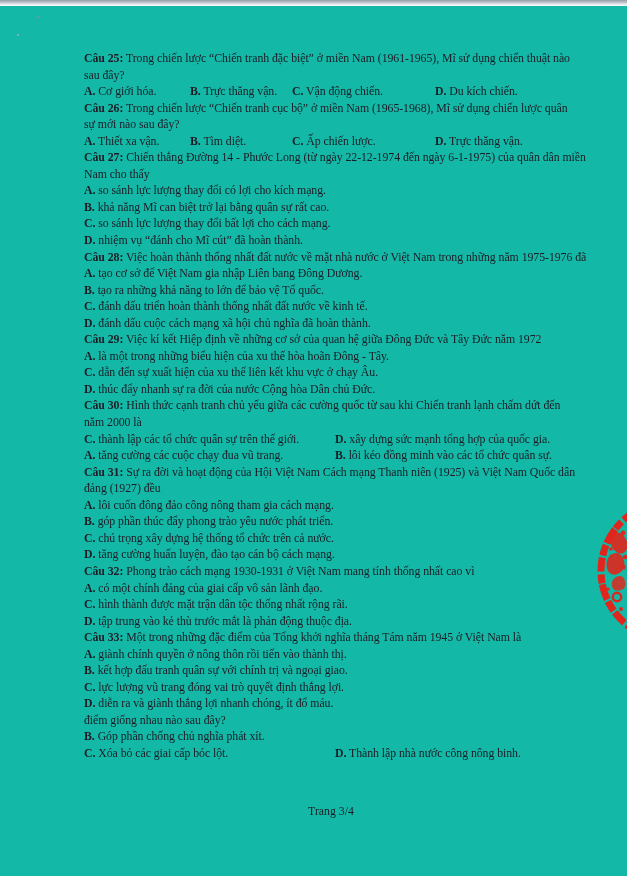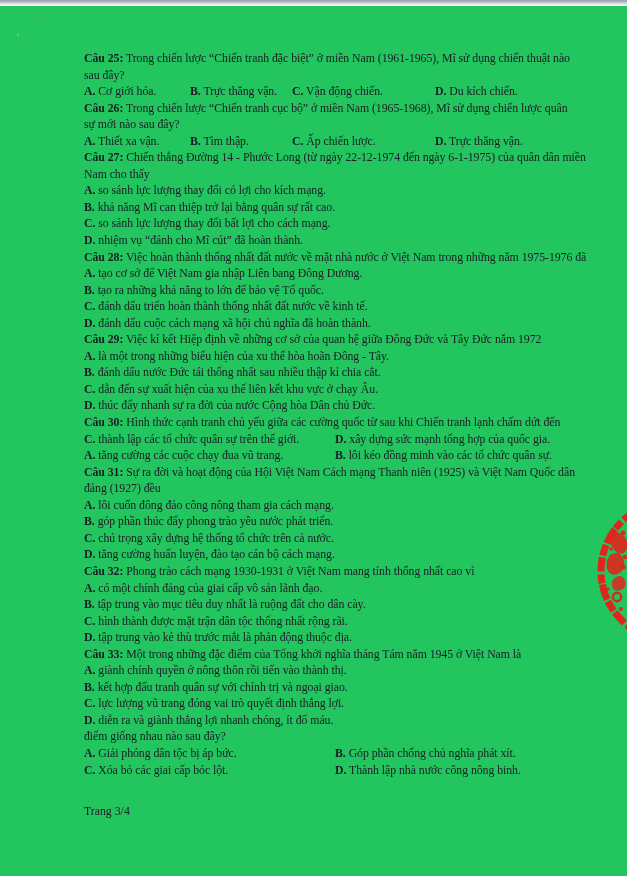--- a/index.html
+++ b/index.html
@@ -1,39 +1,39 @@
 <!DOCTYPE html>
 <html lang="vi"><head>
 <meta charset="utf-8">
 <style>
   html,body{margin:0;padding:0;}
   body{background:#ffffff;font-family:"Liberation Serif","DejaVu Serif",serif;}
   .page{
     position:relative;width:627px;height:876px;overflow:hidden;
-    background:#22c55e;color:#1c1c26;
+    background:#14b8a6;color:#1c1c26;
   }
   .scan-top{
     position:absolute;top:0;left:0;width:627px;height:6px;
     background:linear-gradient(to bottom,#959ca6 0%,#b9bfc7 35%,#e6e9ed 70%,#fdfdfe 100%);
   }
   .speck{position:absolute;border-radius:50%;background:#8a8f96;}
   .speck1{left:37px;top:16px;width:2px;height:2px;}
   .speck2{left:17px;top:34px;width:2px;height:2px;background:#a7abb1;}
   .content{
     position:absolute;left:84px;top:50px;width:494px;
     font-size:11.8px;line-height:16.55px;letter-spacing:-0.05px;
   }
   .line{white-space:nowrap;}
   b{font-weight:bold;}
   .opt-row{display:grid;font-family:Liberation Serif, serif;}
   .opt-row.four{grid-template-columns:106px 102px 143px 1fr;}
   .opt-row.two{grid-template-columns:251px 1fr;}
   .footer{
     position:absolute;left:84px;top:803px;width:494px;
-    text-align:left;font-size:11.8px;line-height:16px;
+    text-align:center;font-size:11.8px;line-height:16px;
   }
   .stamp{position:absolute;right:0;top:497px;width:37px;height:152px;}
 </style>
 </head>
 <body>
 
 <div class="page">
   <div class="scan-top"></div>
   <div class="speck speck1"></div>
   <div class="speck speck2"></div>
@@ -47,33 +47,33 @@
           <div class="opt"><b>B.</b> <span>Trực thăng vận.</span></div>
           <div class="opt"><b>C.</b> <span>Vận động chiến.</span></div>
           <div class="opt"><b>D.</b> <span>Du kích chiến.</span></div>
         </div>
       </div>
       <div class="question">
         <div class="line"><b>Câu 26:</b> <span>Trong chiến lược “Chiến tranh cục bộ” ở miền Nam (1965-1968), Mĩ sử dụng chiến lược quân</span></div>
         <div class="line">sự mới nào sau đây?</div>
         <div class="opt-row four line">
           <div class="opt"><b>A.</b> <span>Thiết xa vận.</span></div>
-          <div class="opt"><b>B.</b> <span>Tìm thập.</span></div>
+          <div class="opt"><b>B.</b> <span>Tìm diệt.</span></div>
           <div class="opt"><b>C.</b> <span>Ấp chiến lược.</span></div>
           <div class="opt"><b>D.</b> <span>Trực thăng vận.</span></div>
         </div>
       </div>
       <div class="question">
         <div class="line"><b>Câu 27:</b> <span>Chiến thắng Đường 14 - Phước Long (từ ngày 22-12-1974 đến ngày 6-1-1975) của quân dân miền</span></div>
         <div class="line">Nam cho thấy</div>
         <div class="line">
           <div class="opt"><b>A.</b> <span>so sánh lực lượng thay đổi có lợi cho kích mạng.</span></div>
         </div>
         <div class="line">
-          <div class="opt"><b>B.</b> <span>khả năng Mĩ can thiệp trở lại bằng quân sự rất cao.</span></div>
+          <div class="opt"><b>B.</b> <span>khả năng Mĩ can biệt trở lại bằng quân sự rất cao.</span></div>
         </div>
         <div class="line">
           <div class="opt"><b>C.</b> <span>so sánh lực lượng thay đổi bất lợi cho cách mạng.</span></div>
         </div>
         <div class="line">
           <div class="opt"><b>D.</b> <span>nhiệm vụ “đánh cho Mĩ cút” đã hoàn thành.</span></div>
         </div>
       </div>
       <div class="question">
         <div class="line"><b>Câu 28:</b> <span>Việc hoàn thành thống nhất đất nước về mặt nhà nước ở Việt Nam trong những năm 1975-1976 đã</span></div>
@@ -89,31 +89,29 @@
         <div class="line">
           <div class="opt"><b>D.</b> <span>đánh dấu cuộc cách mạng xã hội chủ nghĩa đã hoàn thành.</span></div>
         </div>
       </div>
       <div class="question">
         <div class="line"><b>Câu 29:</b> <span>Việc kí kết Hiệp định về những cơ sở của quan hệ giữa Đông Đức và Tây Đức năm 1972</span></div>
         <div class="line">
           <div class="opt"><b>A.</b> <span>là một trong những biểu hiện của xu thế hòa hoãn Đông - Tây.</span></div>
         </div>
         <div class="line">
-          <div class="opt"><b>B.</b> <span>đánh dấu nước Đức tái thống nhất sau nhiều thập kỉ chia cắt.</span></div>
-        </div>
-        <div class="line">
           <div class="opt"><b>C.</b> <span>dẫn đến sự xuất hiện của xu thế liên kết khu vực ở chạy Âu.</span></div>
         </div>
         <div class="line">
           <div class="opt"><b>D.</b> <span>thúc đẩy nhanh sự ra đời của nước Cộng hòa Dân chủ Đức.</span></div>
         </div>
       </div>
       <div class="question">
         <div class="line"><b>Câu 30:</b> <span>Hình thức cạnh tranh chủ yếu giữa các cường quốc từ sau khi Chiến tranh lạnh chấm dứt đến</span></div>
+        <div class="line">năm 2000 là</div>
         <div class="opt-row two line">
           <div class="opt"><b>C.</b> <span>thành lập các tổ chức quân sự trên thế giới.</span></div>
           <div class="opt"><b>D.</b> <span>xây dựng sức mạnh tổng hợp của quốc gia.</span></div>
         </div>
         <div class="opt-row two line">
           <div class="opt"><b>A.</b> <span>tăng cường các cuộc chạy đua vũ trang.</span></div>
           <div class="opt"><b>B.</b> <span>lôi kéo đồng minh vào các tổ chức quân sự.</span></div>
         </div>
       </div>
       <div class="question">
@@ -131,23 +129,20 @@
         <div class="line">
           <div class="opt"><b>D.</b> <span>tăng cường huấn luyện, đào tạo cán bộ cách mạng.</span></div>
         </div>
       </div>
       <div class="question">
         <div class="line"><b>Câu 32:</b> <span>Phong trào cách mạng 1930-1931 ở Việt Nam mang tính thống nhất cao vì</span></div>
         <div class="line">
           <div class="opt"><b>A.</b> <span>có một chính đảng của giai cấp vô sản lãnh đạo.</span></div>
         </div>
         <div class="line">
-          <div class="opt"><b>B.</b> <span>tập trung vào mục tiêu duy nhất là ruộng đất cho dân cày.</span></div>
-        </div>
-        <div class="line">
           <div class="opt"><b>C.</b> <span>hình thành được mặt trận dân tộc thống nhất rộng rãi.</span></div>
         </div>
         <div class="line">
           <div class="opt"><b>D.</b> <span>tập trung vào kẻ thù trước mắt là phản động thuộc địa.</span></div>
         </div>
       </div>
       <div class="question">
         <div class="line"><b>Câu 33:</b> <span>Một trong những đặc điểm của Tổng khởi nghĩa tháng Tám năm 1945 ở Việt Nam là</span></div>
         <div class="line">
           <div class="opt"><b>A.</b> <span>giành chính quyền ở nông thôn rồi tiến vào thành thị.</span></div>
@@ -158,21 +153,20 @@
         <div class="line">
           <div class="opt"><b>C.</b> <span>lực lượng vũ trang đóng vai trò quyết định thắng lợi.</span></div>
         </div>
         <div class="line">
           <div class="opt"><b>D.</b> <span>diễn ra và giành thắng lợi nhanh chóng, ít đổ máu.</span></div>
         </div>
       </div>
       <div class="question">
         <div class="line">điểm giống nhau nào sau đây?</div>
         <div class="opt-row two line">
-          <div class="opt"><b>A.</b> <span>Giải phóng dân tộc bị áp bức.</span></div>
           <div class="opt"><b>B.</b> <span>Góp phần chống chủ nghĩa phát xít.</span></div>
         </div>
         <div class="opt-row two line">
           <div class="opt"><b>C.</b> <span>Xóa bỏ các giai cấp bóc lột.</span></div>
           <div class="opt"><b>D.</b> <span>Thành lập nhà nước công nông binh.</span></div>
         </div>
       </div>
     </div>
 
   <svg class="stamp" viewBox="0 0 37 152" xmlns="http://www.w3.org/2000/svg">

